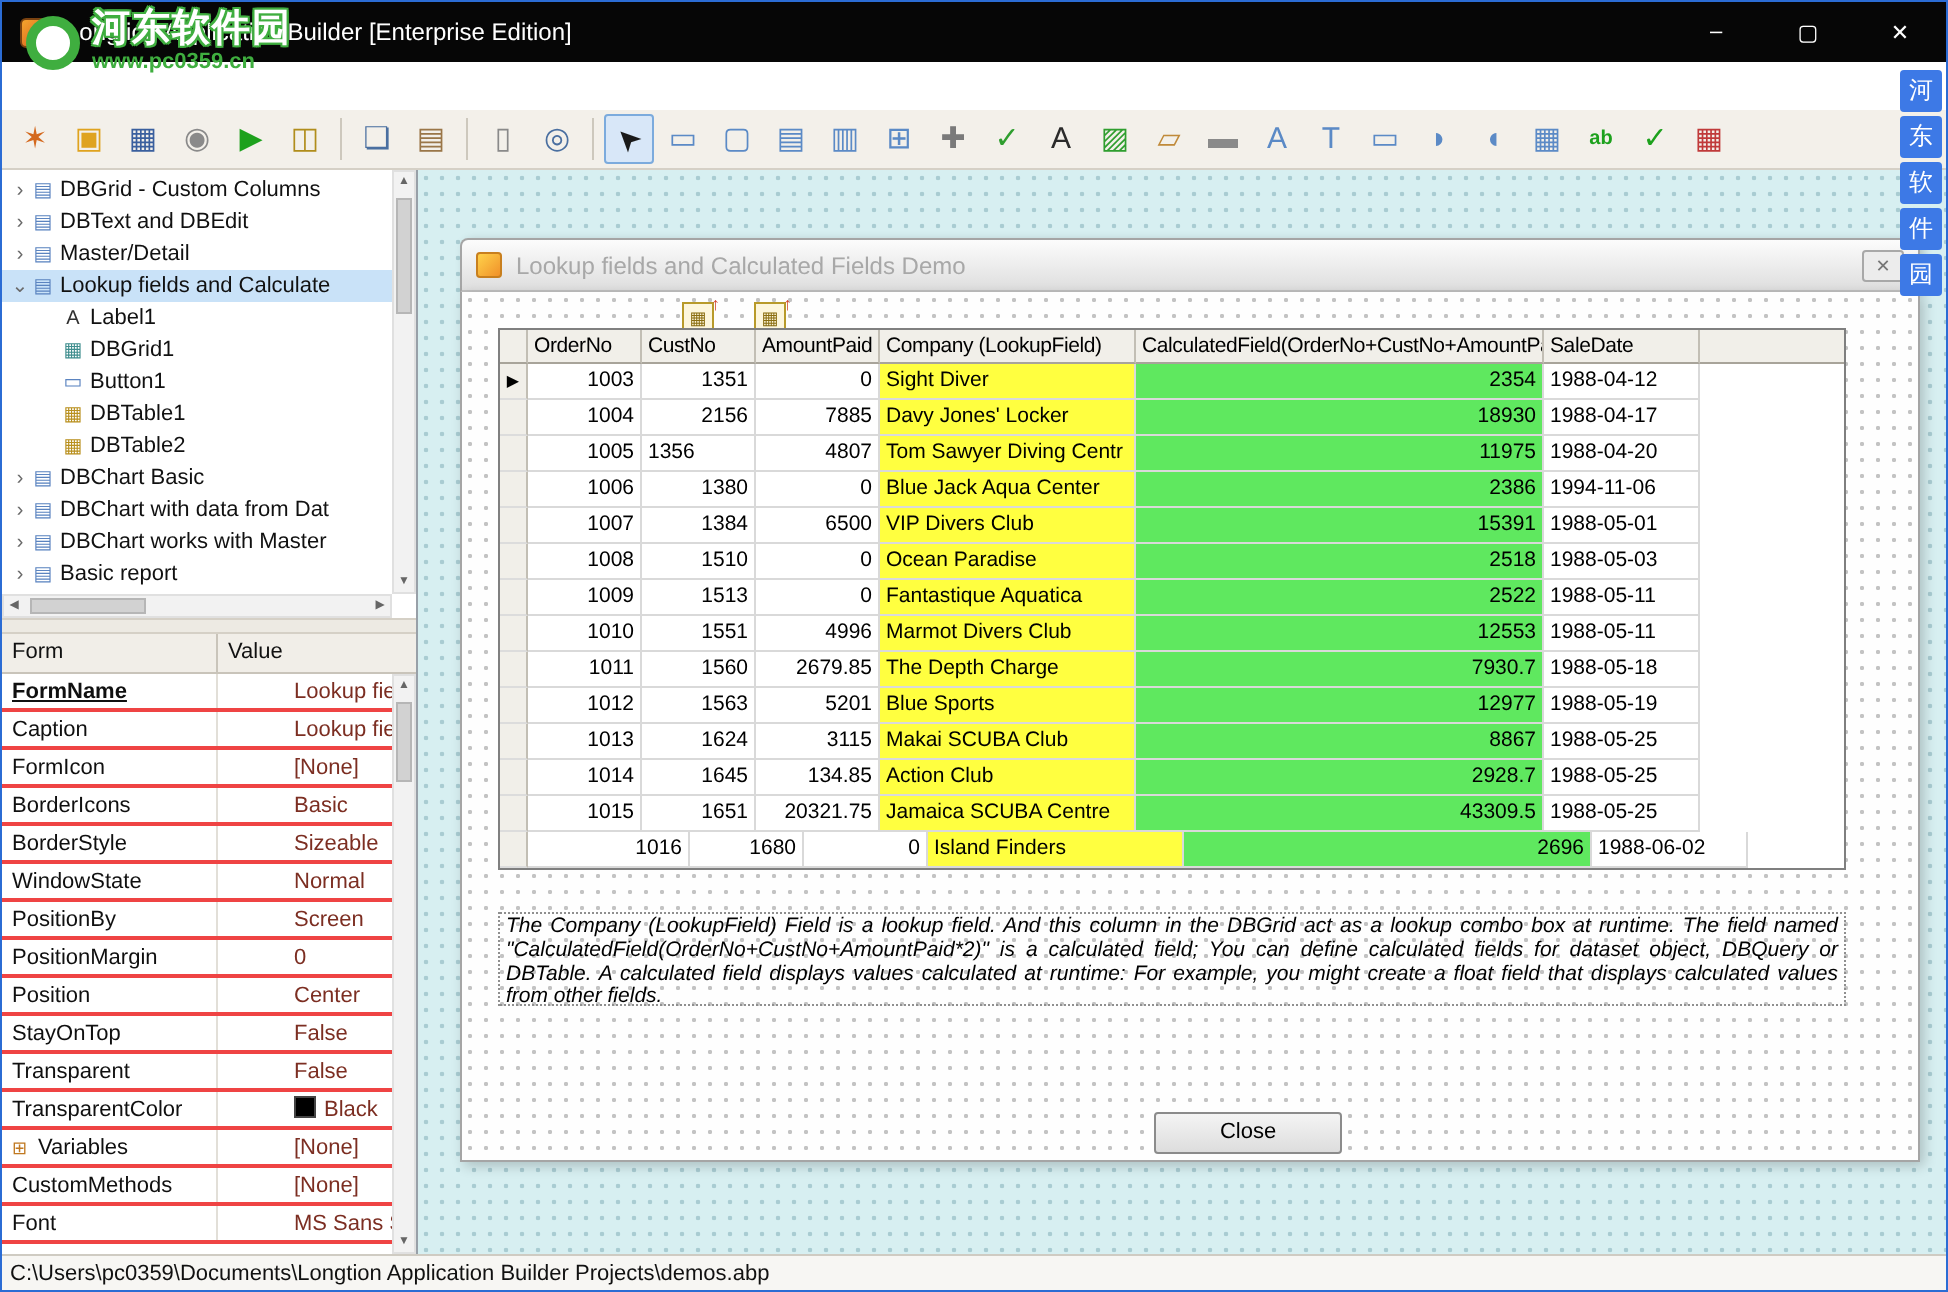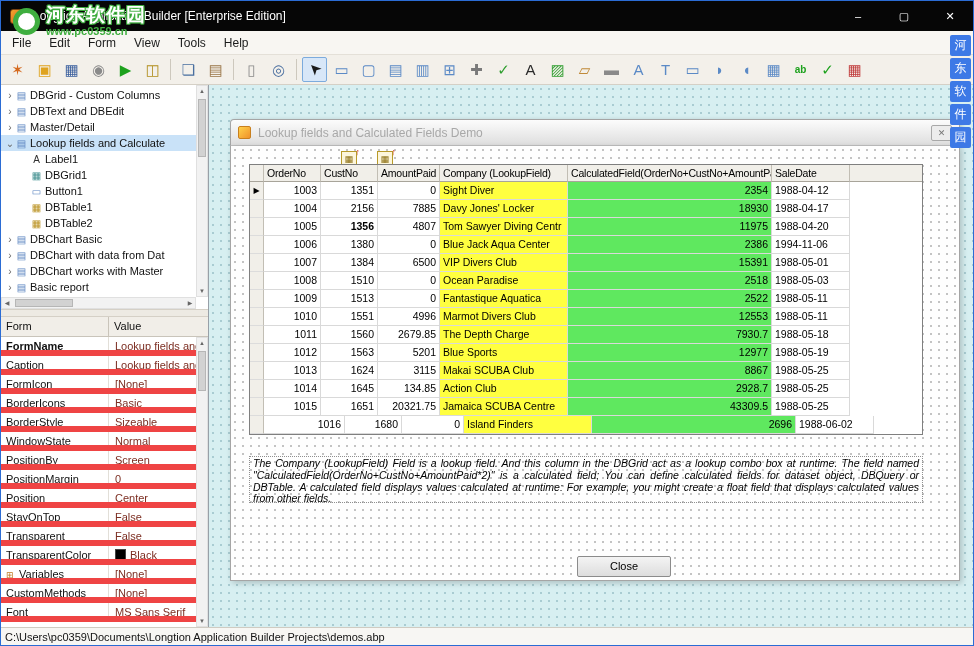--- a/index.html
+++ b/index.html
@@ -37,21 +37,21 @@
   .tree-ico{width:13px;font-size:10px;flex:none;text-align:center;margin-right:2px;}
   .tree-lbl{color:#111;}
   .h-split{position:absolute;left:0;top:224px;width:207px;height:8px;background:#edeae3;
            border-top:1px solid #d5d0c6;border-bottom:1px solid #d5d0c6;box-sizing:border-box;}
   .props-wrap{position:absolute;left:0;top:232px;right:0;bottom:0;}
   .props-head{position:absolute;left:0;top:0;width:207px;height:20px;display:flex;background:#f1eee8;
               border-bottom:1px solid #c9c4ba;box-sizing:border-box;font-size:11px;color:#111;}
   .ph-name{width:108px;line-height:19px;padding-left:5px;border-right:1px solid #c9c4ba;box-sizing:border-box;flex:none;}
   .ph-value{flex:1;line-height:19px;padding-left:5px;}
   #props-rows{position:absolute;left:0;top:20px;width:195px;bottom:0;overflow:hidden;}
-  .prop-row{height:19px;display:flex;border-bottom:6px solid #ef4444;box-sizing:border-box;}
+  .prop-row{height:19px;display:flex;border-bottom:2px solid #ef4444;box-sizing:border-box;gap:32px;}
   .prop-name{width:108px;flex:none;font-size:11px;line-height:18px;padding-left:5px;border-right:1px solid #e2dfd8;
              box-sizing:border-box;color:#101010;white-space:nowrap;overflow:hidden;}
   .prop-name.psel span{font-weight:bold;text-decoration:underline;}
   .prop-value{flex:1;font-size:11px;line-height:18px;padding-left:6px;color:#7c2e22;white-space:nowrap;overflow:hidden;}
   .pni{display:inline-block;width:11px;color:#c07820;font-size:9px;margin-right:2px;}
   .swatch{display:inline-block;width:9px;height:9px;border:1px solid #444;margin-right:4px;vertical-align:-1px;}
 
   
   .sbar{position:absolute;background:#f2f2f2;border:1px solid #e0e0e0;box-sizing:border-box;}
   .sb-tree-v{right:0;top:0;width:12px;height:212px;}
@@ -128,28 +128,20 @@
   <div class="titlebar">
     <div class="app-icon"></div>
     <span class="title">Longtion Application Builder [Enterprise Edition]</span>
     <div class="win-controls">
       <div class="win-btn">–</div>
       <div class="win-btn">▢</div>
       <div class="win-btn">✕</div>
     </div>
   </div>
 
-  <div class="menubar" id="menubar">
-      <span class="menu-item">File</span>
-      <span class="menu-item">Edit</span>
-      <span class="menu-item">Form</span>
-      <span class="menu-item">View</span>
-      <span class="menu-item">Tools</span>
-      <span class="menu-item">Help</span>
-    </div>
   <div class="toolbar" id="toolbar">
       <div class="tb-btn">
         <span class="tb-glyph" style="color: rgb(212, 105, 30);">✶</span>
       </div>
       <div class="tb-btn">
         <span class="tb-glyph" style="color: rgb(223, 163, 31);">▣</span>
       </div>
       <div class="tb-btn">
         <span class="tb-glyph" style="color: rgb(58, 95, 158);">▦</span>
       </div>
@@ -435,21 +427,21 @@
               <div class="g-cell" style="width: 57px; flex: 0 0 auto; text-align: right;">2156</div>
               <div class="g-cell" style="width: 62px; flex: 0 0 auto; text-align: right;">7885</div>
               <div class="g-cell" style="width: 128px; flex: 0 0 auto; background: rgb(255, 255, 64);">Davy Jones' Locker</div>
               <div class="g-cell" style="width: 204px; flex: 0 0 auto; text-align: right; background: rgb(95, 232, 95);">18930</div>
               <div class="g-cell" style="width: 78px; flex: 0 0 auto;">1988-04-17</div>
               <div class="g-fill"></div>
             </div>
             <div class="g-row">
               <div class="g-ind"></div>
               <div class="g-cell" style="width: 57px; flex: 0 0 auto; text-align: right;">1005</div>
-              <div class="g-cell" style="width: 57px; flex: 0 0 auto; text-align: right; font-weight: bold;">1356</div>
+              <div class="g-cell" style="width: 57px; flex: 0 0 auto; ">1356</div>
               <div class="g-cell" style="width: 62px; flex: 0 0 auto; text-align: right;">4807</div>
               <div class="g-cell" style="width: 128px; flex: 0 0 auto; background: rgb(255, 255, 64);">Tom Sawyer Diving Centr</div>
               <div class="g-cell" style="width: 204px; flex: 0 0 auto; text-align: right; background: rgb(95, 232, 95);">11975</div>
               <div class="g-cell" style="width: 78px; flex: 0 0 auto;">1988-04-20</div>
               <div class="g-fill"></div>
             </div>
             <div class="g-row">
               <div class="g-ind"></div>
               <div class="g-cell" style="width: 57px; flex: 0 0 auto; text-align: right;">1006</div>
               <div class="g-cell" style="width: 57px; flex: 0 0 auto; text-align: right;">1380</div>

